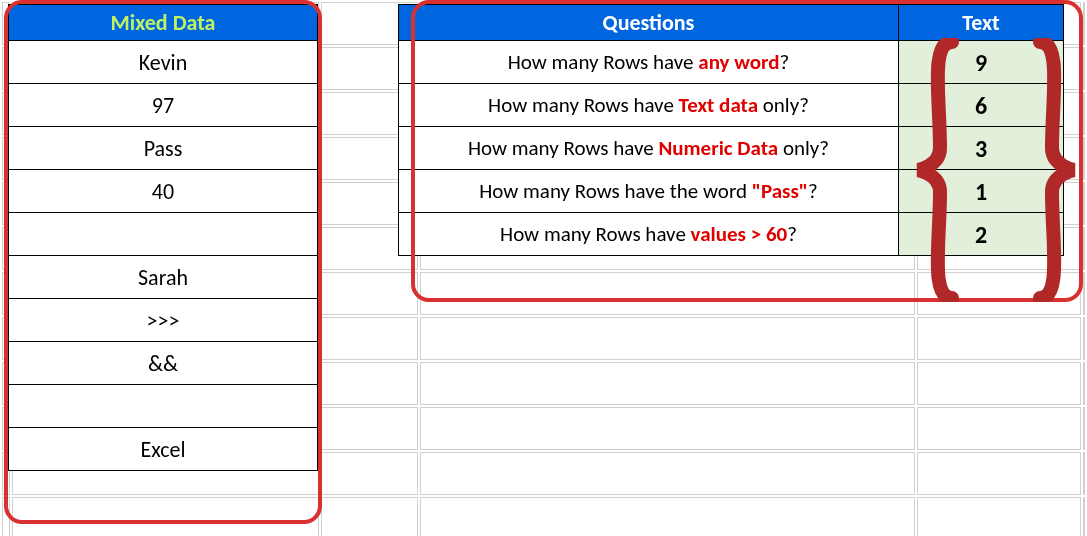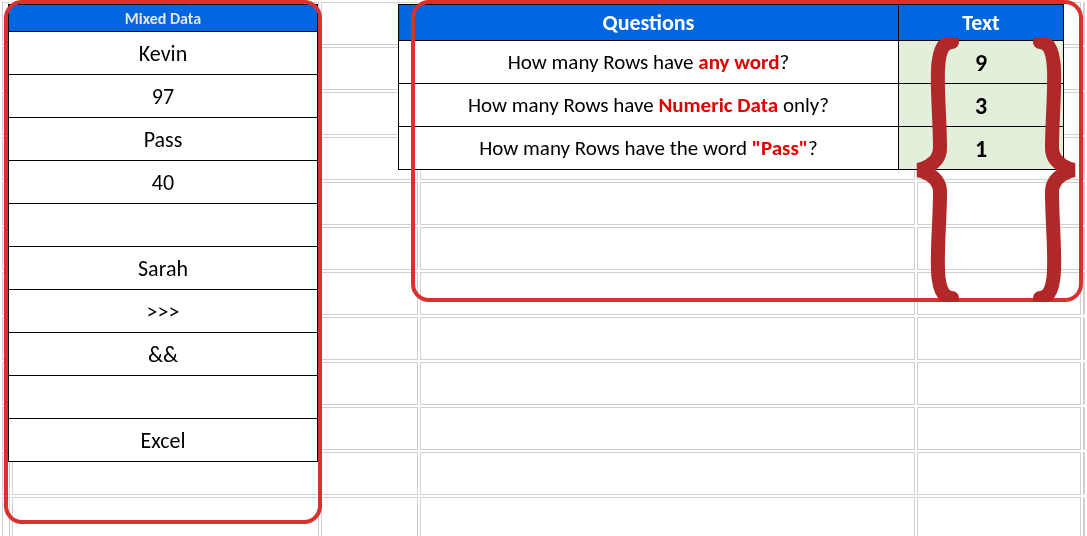--- a/index.html
+++ b/index.html
@@ -28,24 +28,24 @@
     }
     .left-table {
       width: 310px;
       margin-left: 8px;
       margin-top: 4px;
       border-collapse: collapse;
       background: #fff;
     }
     .left-table th {
       background: #0066e0;
-      color: #e5e5e5;
-      font-size: 16px;
+      color: #bef264;
+      font-size: 22px;
       font-weight: bold;
-      height: 27px;
+      height: 36px;
       border: 1px solid #000;
       text-align: center;
     }
     .left-table td {
       height: 43px;
       border: 1px solid #000;
       text-align: center;
       font-size: 22px;
       background: #fff;
       margin-top: 16px;
@@ -249,26 +249,34 @@
           <th class="qcol">Questions</th>
           <th class="ccol">Text</th>
         </tr>
       </thead>
       <tbody id="right-body">
           <tr>
             <td><span>How many Rows have </span><span class="em">any word</span><span>?</span></td>
             <td class="count">9</td>
           </tr>
           <tr>
+            <td><span>How many Rows have </span><span class="em">Text data</span><span> only?</span></td>
+            <td class="count">6</td>
+          </tr>
+          <tr>
             <td><span>How many Rows have </span><span class="em">Numeric Data</span><span> only?</span></td>
             <td class="count">3</td>
           </tr>
           <tr>
             <td><span>How many Rows have the word </span><span class="em">"Pass"</span><span>?</span></td>
             <td class="count">1</td>
+          </tr>
+          <tr>
+            <td><span>How many Rows have </span><span class="em">values &gt; 60</span><span>?</span></td>
+            <td class="count">2</td>
           </tr>
         </tbody>
     </table>
   </div>
 </div>
 
 <div class="red-rect" style="left:4px; top:0px; width:318px; height:524px;"></div>
 <div class="red-rect" style="left:411px; top:0px; width:672px; height:302px;"></div>
 
 <div class="brace" style="left:912px; top:38px;">

